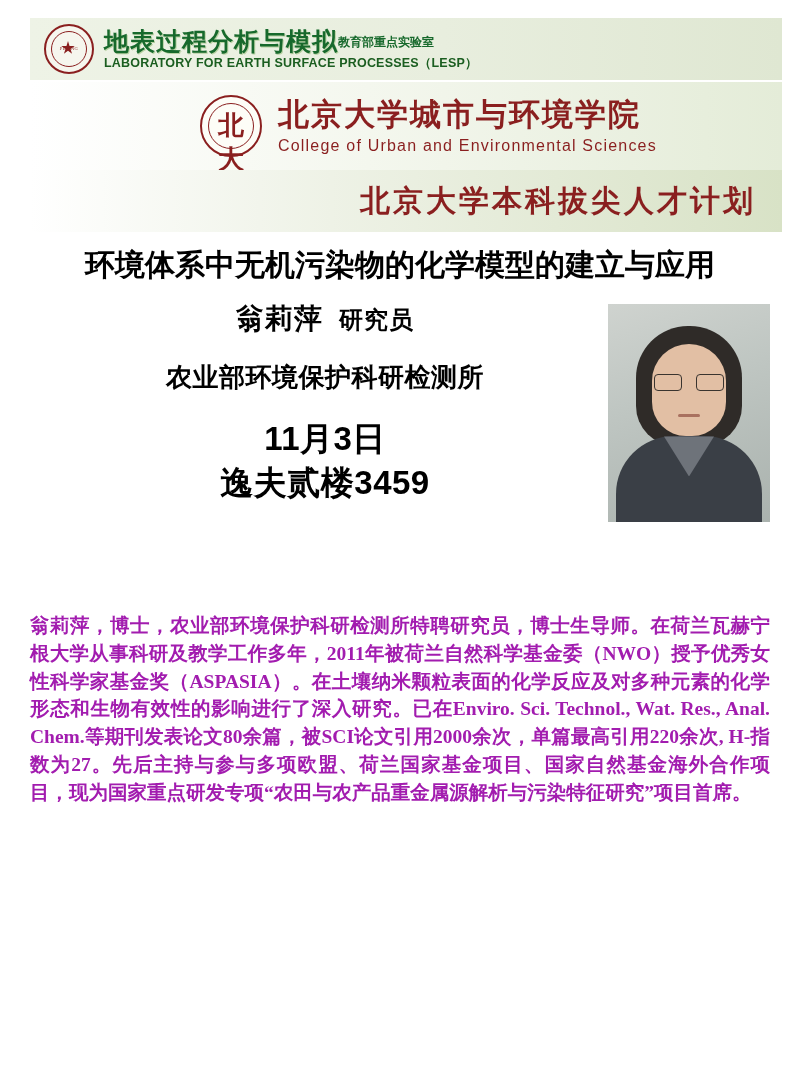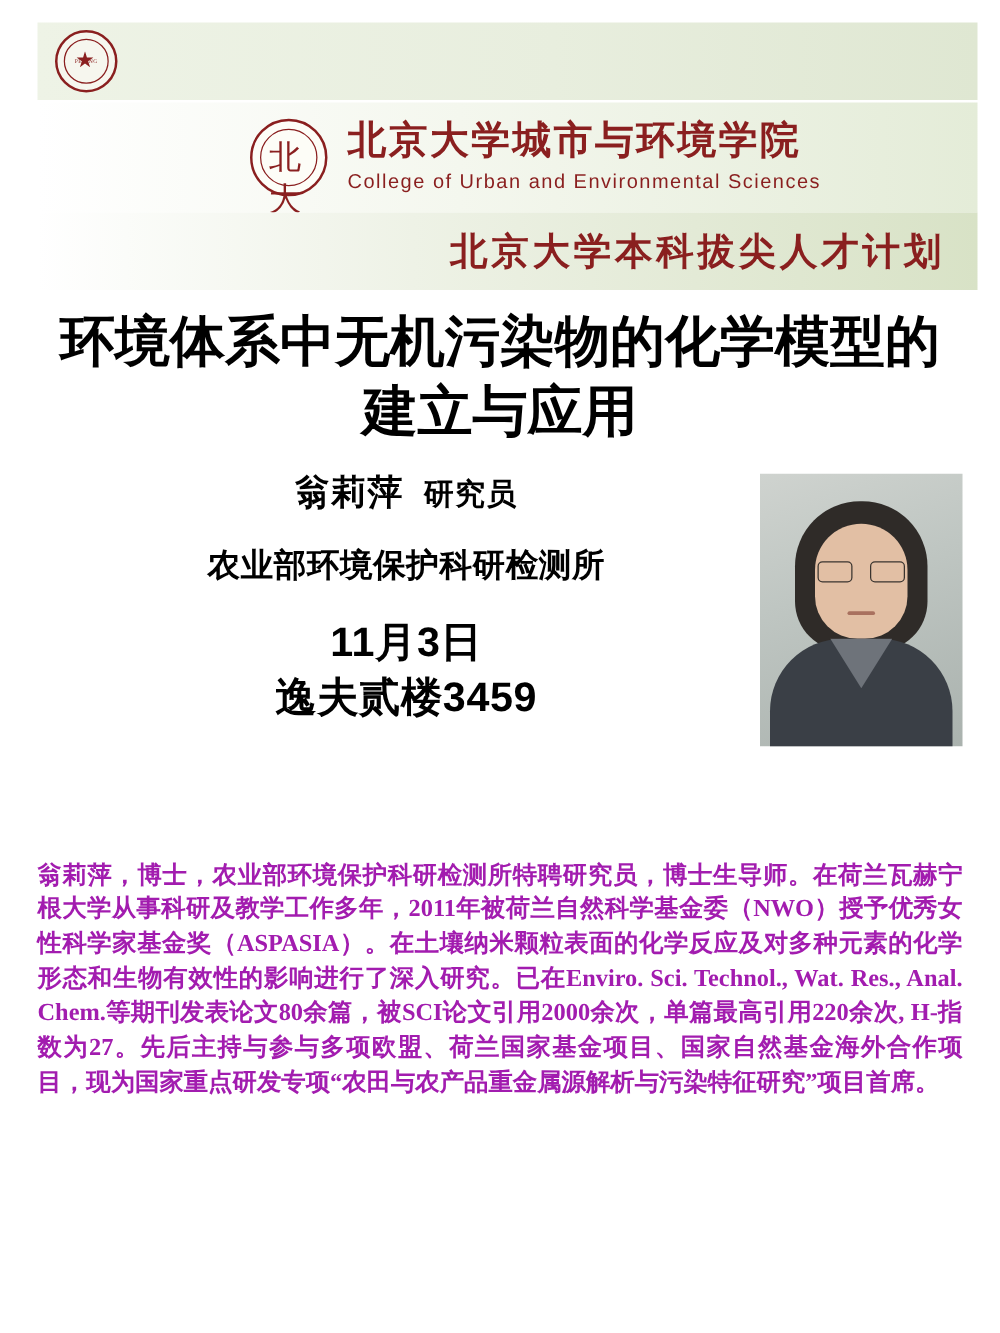--- a/index.html
+++ b/index.html
@@ -119,30 +119,31 @@
     left: 6px; top: 6px; right: 6px; bottom: 6px;
     border-radius: 50%;
     border: 1.5px solid #8a1f1f;
   }
   .pku-seal-inner {
     position: absolute;
     left: 13px; top: 12px;
     width: 32px; height: 34px;
     color: #8a1f1f;
     font-family: "Liberation Serif", serif;
-    font-weight: normal;
+    font-weight: bold;
     font-size: 26px;
     line-height: 34px;
+    text-align: center;
   }
   .cues-text {
     margin-left: 16px;
     line-height: 1.1;
   }
   .cues-cn {
-    font-family: Liberation Mono, monospace;
+    font-family: Liberation Serif, serif;
     font-weight: bold;
     font-size: 31px;
     color: #8a1f1f;
     letter-spacing: 2px;
   }
   .cues-en {
     font-family: "Liberation Sans", sans-serif;
     font-weight: normal;
     font-size: 16px;
     color: #8a1f1f;
@@ -167,21 +168,21 @@
     color: #8a1f1f;
     letter-spacing: 3px;
     margin-right: 26px;
   }
 
   
   .title {
     margin: 14px 42px 0 42px;
     font-family: "Liberation Sans", sans-serif;
     font-weight: bold;
-    font-size: 44px;
+    font-size: 30px;
     line-height: 1.28;
     text-align: center;
     color: #000;
   }
 
   
   .mid {
     position: relative;
     min-height: 300px;
   }
@@ -291,20 +292,24 @@
   .bio p { margin: 0; text-indent: 0; }
 </style>
 </head>
 <body>
 
 <div class="banner-wrap">
 
   <div class="banner-lesp">
     <div class="seal">
       <div class="seal-text">PEKING UNIVERSITY</div>
+    </div>
+    <div class="lesp-text">
+      <div class="lesp-cn"><span>地表过程分析与模拟</span><span class="moe">教育部重点实验室</span></div>
+      <div class="lesp-en">LABORATORY FOR EARTH SURFACE PROCESSES（LESP）</div>
     </div>
   </div>
 
   <div class="banner-cues">
     <div class="pku-seal">
       <div class="pku-seal-inner">北大</div>
     </div>
     <div class="cues-text">
       <div class="cues-cn">北京大学城市与环境学院</div>
       <div class="cues-en">College of Urban and Environmental Sciences</div>

